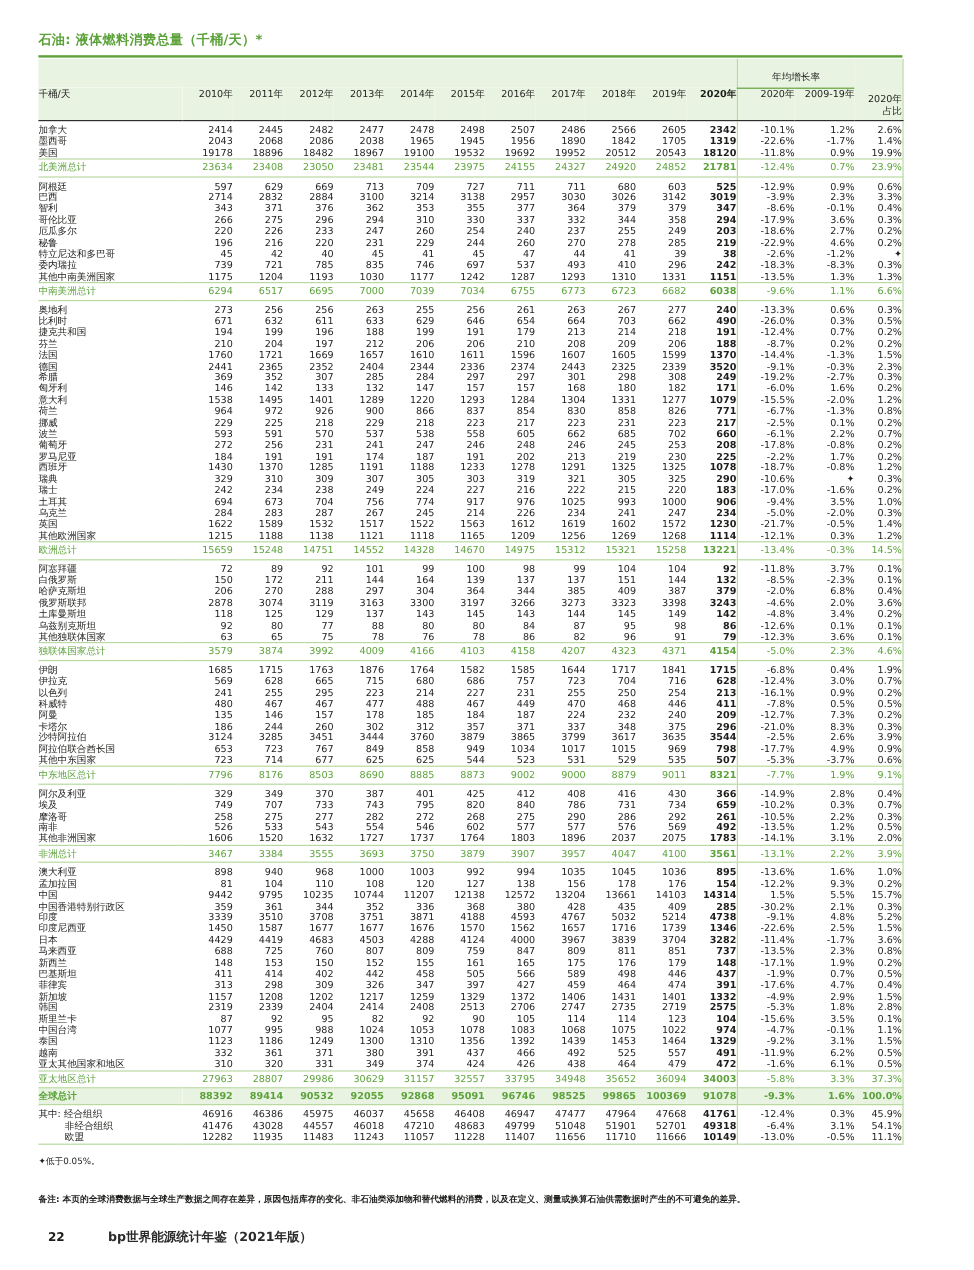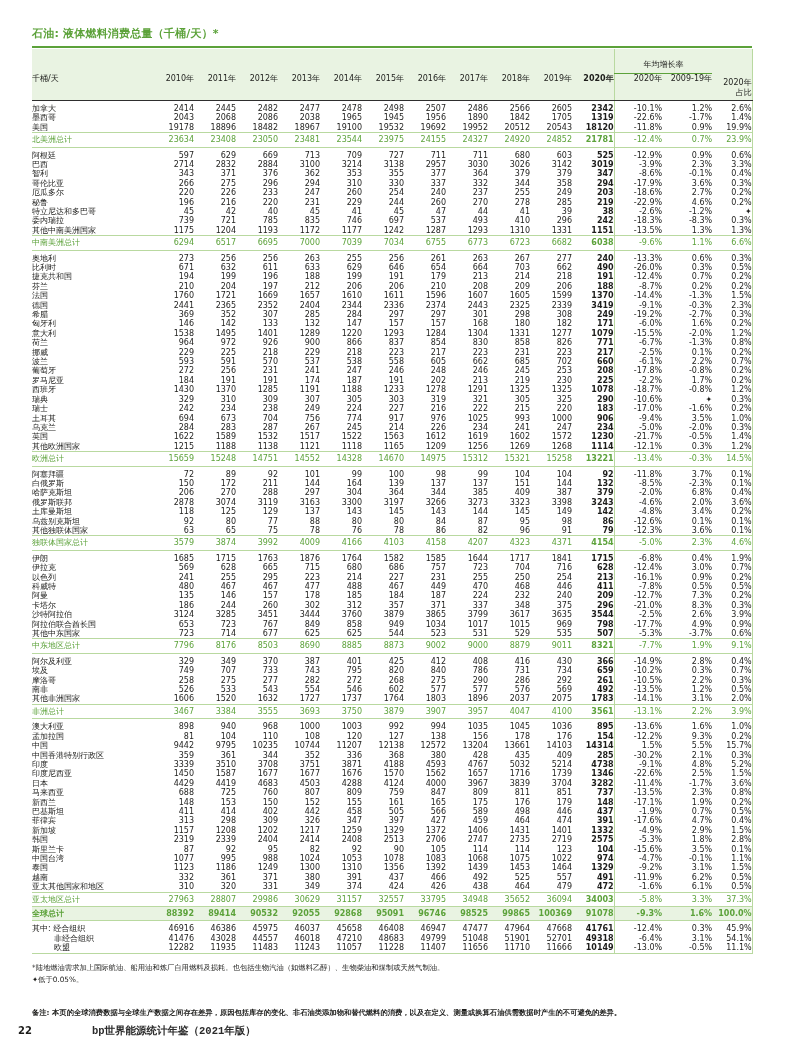--- a/index.html
+++ b/index.html
@@ -30,23 +30,23 @@
   .b2020{font-weight:bold;}
   tr.country td{color:var(--ink);}
   tr.sec-start td{padding-top:3px;}
   tr.total td{color:var(--green);border-top:1px solid var(--hair);border-bottom:1px solid var(--hair);padding-top:2px;padding-bottom:2px;}
   tr.world td{color:var(--green);font-weight:bold;background:var(--band);border-top:1px solid var(--hair);border-bottom:1px solid var(--hair);padding-top:2px;padding-bottom:2px;}
   tr.ind td.name{padding-left:22px;}
   .footnotes{margin-top:9px;width:740px;}
   .fn{font-size:7.3px;line-height:10.5px;margin:0 0 2px 0;}
   .fn-bold{font-weight:bold;}
   .fn-gap{margin-top:22px;}
-  .page-footer{position:absolute;left:18px;bottom:20px;display:flex;align-items:baseline;}
+  .page-footer{position:absolute;left:40px;bottom:20px;display:flex;align-items:baseline;}
   .page-num{font-size:10px;font-weight:bold;}
-  .source{font-size:10.5px;font-weight:bold;margin-left:60px;color:#2b2b2b;font-family:Liberation Mono, monospace;}
+  .source{font-size:10.5px;font-weight:bold;margin-left:36px;color:#2b2b2b;}
 </style>
 </head>
 <body>
 
 <div class="page">
   <h1 class="title">石油: 液体燃料消费总量（千桶/天）*</h1>
   <div class="title-rule"></div>
 
   <table id="consumption-table">
     <colgroup>
@@ -295,21 +295,21 @@
           <td class="b2020">242</td>
           <td class="grp">-18.3%</td>
           <td>-8.3%</td>
           <td class="s">0.3%</td>
         </tr>
         <tr class="country">
           <td class="name">其他中南美洲国家</td>
           <td>1175</td>
           <td>1204</td>
           <td>1193</td>
-          <td>1172</td>
+          <td>1030</td>
           <td>1177</td>
           <td>1242</td>
           <td>1287</td>
           <td>1293</td>
           <td>1310</td>
           <td>1331</td>
           <td class="b2020">1151</td>
           <td class="grp">-13.5%</td>
           <td>1.3%</td>
           <td class="s">1.3%</td>
@@ -421,21 +421,21 @@
           <td>2441</td>
           <td>2365</td>
           <td>2352</td>
           <td>2404</td>
           <td>2344</td>
           <td>2336</td>
           <td>2374</td>
           <td>2443</td>
           <td>2325</td>
           <td>2339</td>
-          <td class="b2020">3419</td>
+          <td class="b2020">3520</td>
           <td class="grp">-9.1%</td>
           <td>-0.3%</td>
           <td class="s">2.3%</td>
         </tr>
         <tr class="country">
           <td class="name">希腊</td>
           <td>369</td>
           <td>352</td>
           <td>307</td>
           <td>285</td>
@@ -1501,21 +1501,20 @@
           <td>11666</td>
           <td class="b2020">10149</td>
           <td class="grp">-13.0%</td>
           <td>-0.5%</td>
           <td class="s">11.1%</td>
         </tr>
       </tbody>
   </table>
 
   <div class="footnotes">
-    <p class="fn">*陆地燃油需求加上国际航油、船用油和炼厂自用燃料及损耗。也包括生物汽油（如燃料乙醇）、生物柴油和煤制或天然气制油。</p>
     <p class="fn">✦低于0.05%。</p>
     <p class="fn fn-bold fn-gap">备注: 本页的全球消费数据与全球生产数据之间存在差异，原因包括库存的变化、非石油类添加物和替代燃料的消费，以及在定义、测量或换算石油供需数据时产生的不可避免的差异。</p>
   </div>
 
   <div class="page-footer">
     <span class="page-num">22</span>
     <span class="source">bp世界能源统计年鉴（2021年版）</span>
   </div>
 </div>
 

